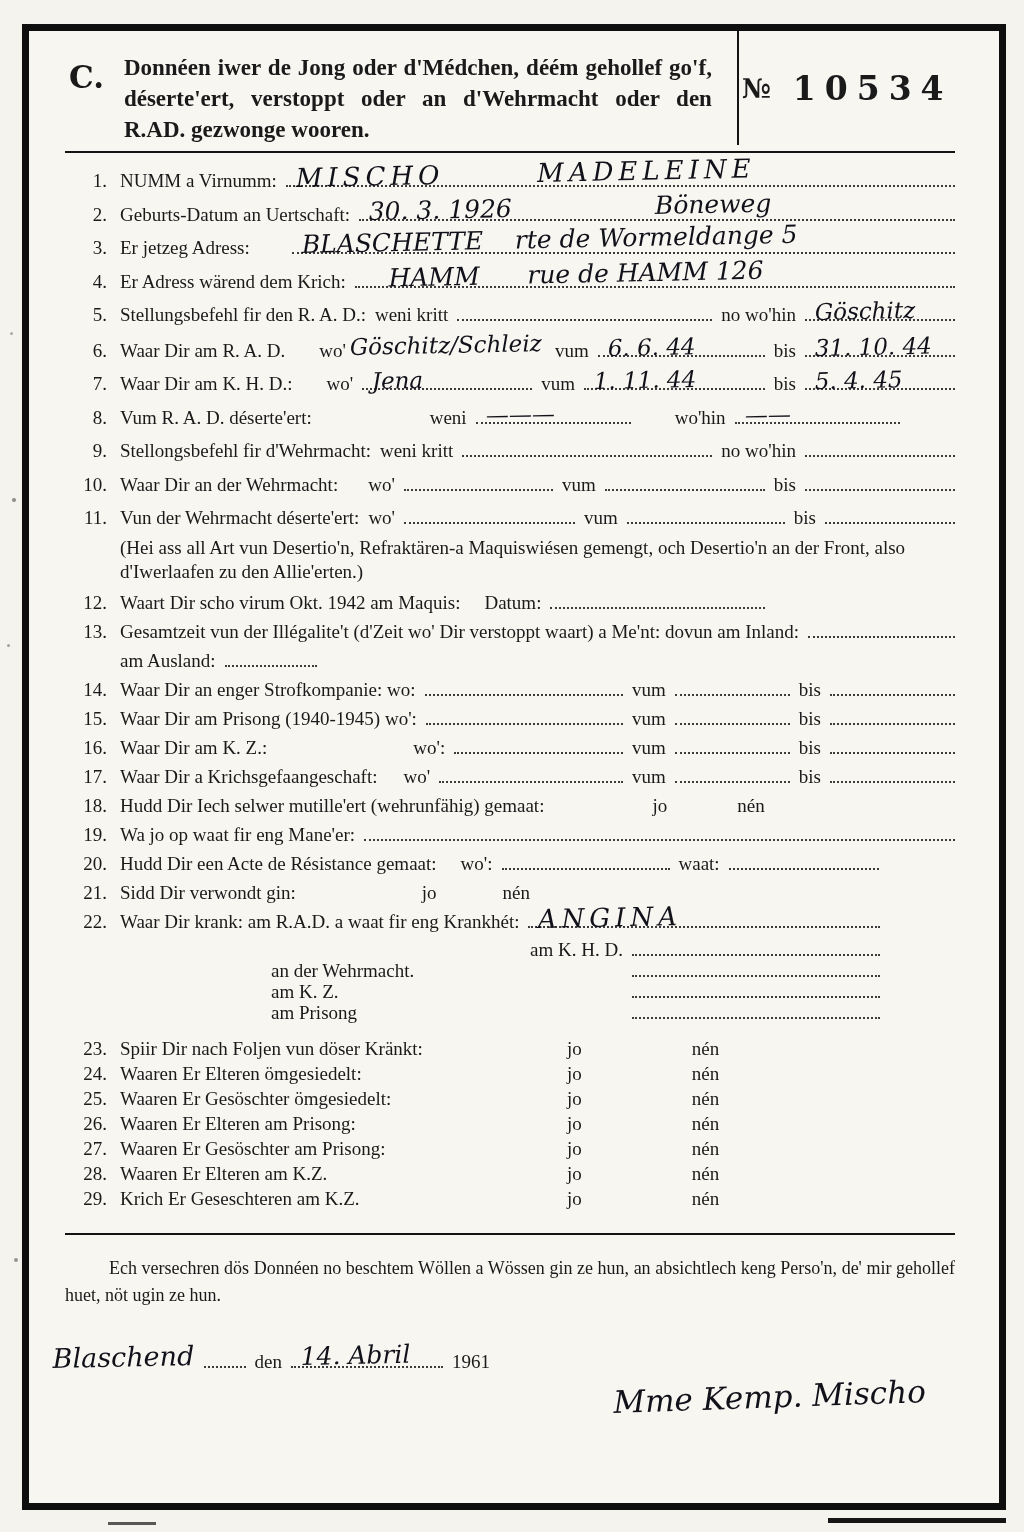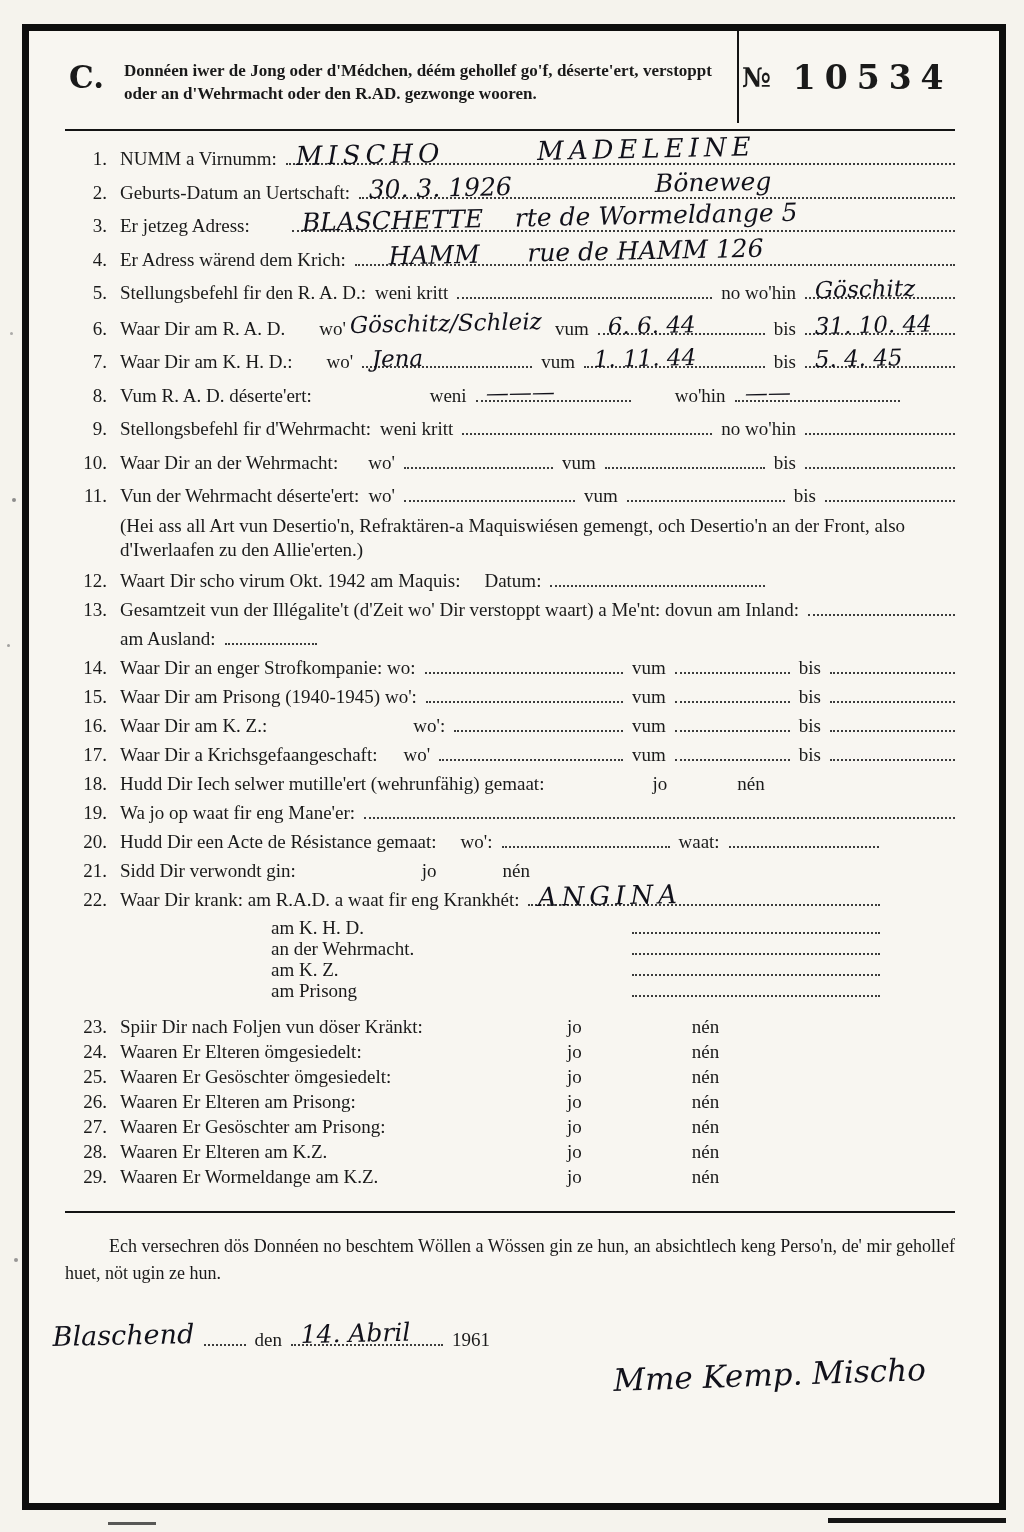--- a/index.html
+++ b/index.html
@@ -14,21 +14,21 @@
   .frame {
     position:absolute; left:22px; top:24px; width:984px; height:1486px;
     border:7px solid #0e0e0e; background:#f8f6f1; position:absolute;
   }
   .content { position:absolute; inset:0; padding:26px 44px 0 36px; }
 
   
   .header { display:flex; margin-top:-26px; padding-top:22px; padding-bottom:6px; border-bottom:2px solid #141414; min-height:100px; }
   .header-left { flex:1; display:flex; padding-right:16px; }
   .section-letter { font-family:"DejaVu Serif", serif; font-size:31px; font-weight:700; margin:6px 20px 0 4px; }
-  .header-text { font-weight:700; font-size:17px; line-height:1.34; max-width:588px; margin-top:7px; text-align:justify; }
+  .header-text { font-weight:700; font-size:23px; line-height:1.34; max-width:588px; text-align:justify; }
   .no-box { width:218px; border-left:2px solid #141414; margin-top:-22px; display:flex; align-items:center; justify-content:center; gap:22px; }
   .no-symbol { font-family:"DejaVu Serif", serif; font-size:27px; font-weight:700; }
   .no-value { font-family:"DejaVu Serif", serif; font-size:33px; font-weight:600; letter-spacing:9px; }
 
   
   .items { margin-top:16px; }
   .row { display:flex; align-items:baseline; font-size:19px; line-height:24px; margin-bottom:9.5px; }
   .num { flex:0 0 42px; text-align:right; margin-right:13px; white-space:pre; }
   .segs { flex:1; display:flex; align-items:baseline; min-width:0; }
   .segs > * + * { margin-left:9px; }
@@ -356,21 +356,21 @@
             <span class="dots" style="flex: 1 1 30px;">
               <span class="hand over caps">ANGINA</span>
             </span>
             <span class="spc" style="width: 66px;"></span>
           </div>
         </div>
         <div class="row sub">
           <span class="num"></span>
           <div class="segs">
             <span class="spc" style="width: 142px;"></span>
-            <span class="lbl" style="width: 352px;">am K. H. D.</span>
+            <span class="lbl" style="width: 352px; text-align: right;">am K. H. D.</span>
             <span class="dots" style="flex: 1 1 30px;"></span>
             <span class="spc" style="width: 66px;"></span>
           </div>
         </div>
         <div class="row sub">
           <span class="num"></span>
           <div class="segs">
             <span class="spc" style="width: 142px;"></span>
             <span class="lbl" style="width: 352px;">an der Wehrmacht.</span>
             <span class="dots" style="flex: 1 1 30px;"></span>
@@ -445,21 +445,21 @@
           <div class="segs">
             <span class="lbl" style="width: 438px;">Waaren Er Elteren am K.Z.</span>
             <span class="lbl">jo</span>
             <span class="spc" style="width: 92px;"></span>
             <span class="lbl">nén</span>
           </div>
         </div>
         <div class="row tight">
           <span class="num">29.</span>
           <div class="segs">
-            <span class="lbl" style="width: 438px;">Waaren Er Wormeldange am K.Z.</span>
+            <span class="lbl" style="width: 438px;">Krich Er Geseschteren am K.Z.</span>
             <span class="lbl">jo</span>
             <span class="spc" style="width: 92px;"></span>
             <span class="lbl">nén</span>
           </div>
         </div>
       </div>
 
     <div class="divider"></div>
 
     <p class="declaration">Ech versechren dös Donnéen no beschtem Wöllen a Wössen gin ze hun, an absichtlech keng Perso'n, de' mir gehollef huet, nöt ugin ze hun.</p>

